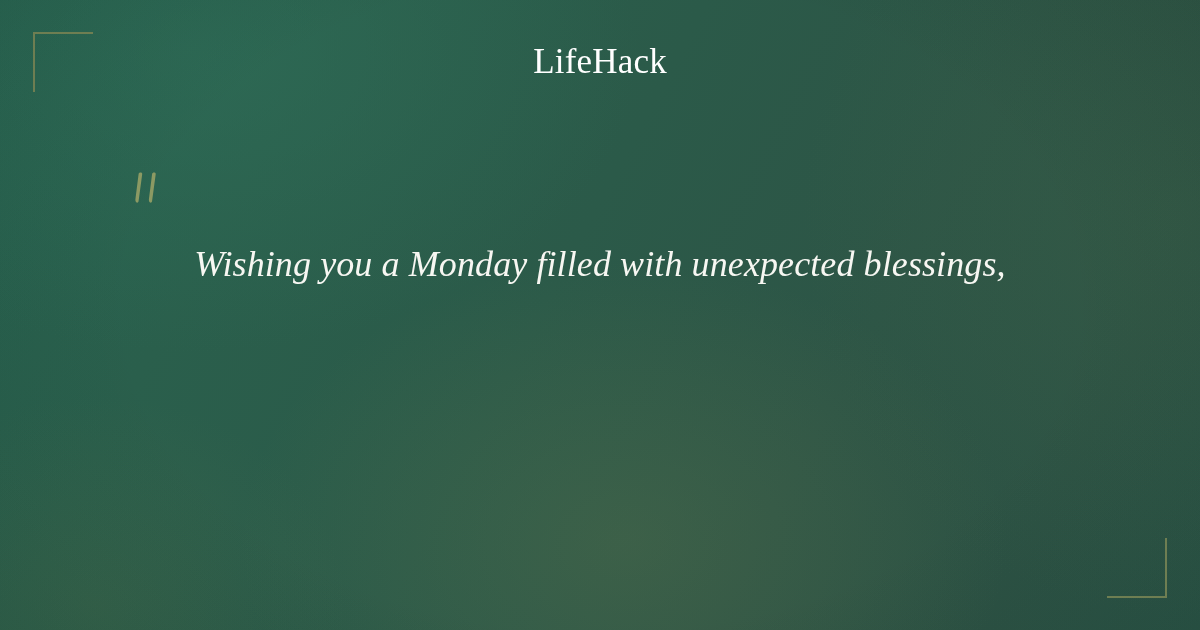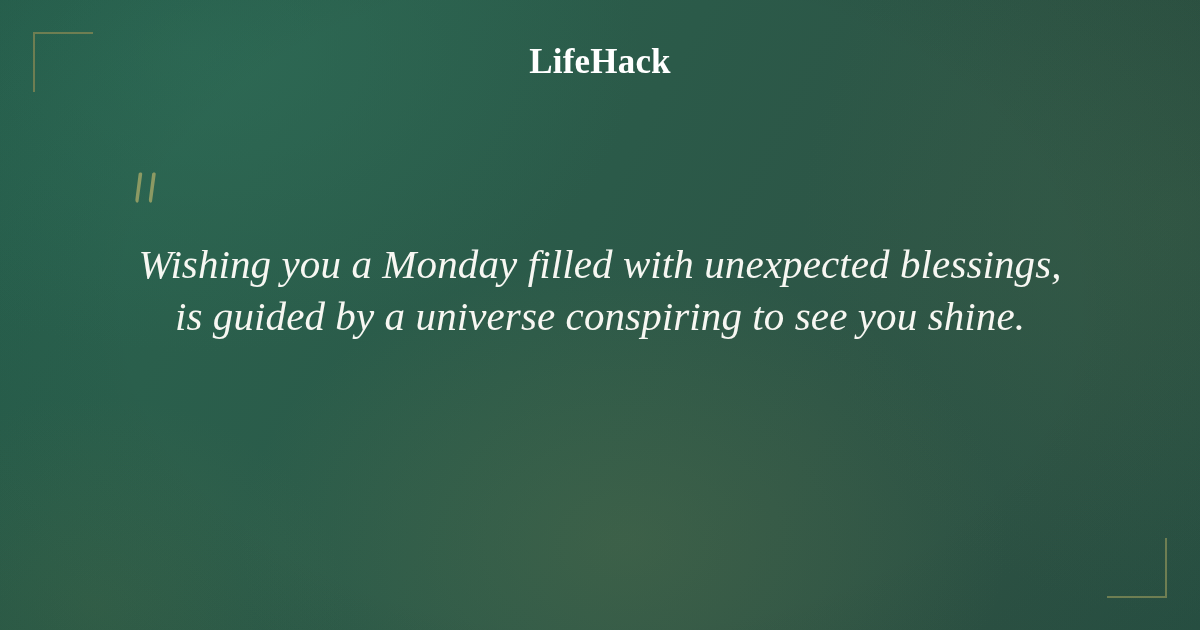--- a/index.html
+++ b/index.html
@@ -103,21 +103,21 @@
   
   .brand {
     position: absolute;
     top: 40px;
     left: 0;
     width: 1200px;
     text-align: center;
     font-family: "Liberation Serif", serif;
     font-size: 35px;
     line-height: 44px;
-    font-weight: 700;
+    font-weight: 400;
     letter-spacing: 0.2px;
     color: #ffffff;
   }
 
   
   .quote-mark {
     position: absolute;
     top: 168px;
     left: 128px;
     width: 56px;
@@ -129,21 +129,21 @@
   .quote-block {
     position: absolute;
     top: 238px;
     left: 80px;
     width: 1040px;
     text-align: center;
   }
   .quote-line {
     font-family: "Liberation Serif", serif;
     font-style: italic;
-    font-size: 41px;
+    font-size: 36px;
     line-height: 52px;
     color: #f7f7f2;
     letter-spacing: 0.1px;
     white-space: nowrap;
   }
 </style>
 </head>
 <body>
 
 <div class="card">
@@ -162,16 +162,15 @@
 
   <div class="quote-mark">
     <svg width="56" height="56" viewBox="0 0 56 56" aria-hidden="true">
       <path d="M12.5 4.5 C13.6 4.5 14.4 5.0 14.2 6.2 L10.6 33.0 C10.4 34.4 9.2 35.2 8.2 34.2 C7.4 33.4 7.2 32.2 7.5 30.6 L10.6 6.0 C10.8 5.0 11.5 4.5 12.5 4.5 Z" fill="#8c9a63"></path>
       <path d="M26.0 4.5 C27.1 4.5 27.9 5.0 27.7 6.2 L24.1 33.0 C23.9 34.4 22.7 35.2 21.7 34.2 C20.9 33.4 20.7 32.2 21.0 30.6 L24.1 6.0 C24.3 5.0 25.0 4.5 26.0 4.5 Z" fill="#8c9a63"></path>
     </svg>
   </div>
 
   <div class="quote-block">
     <div class="quote-line">Wishing you a Monday filled with unexpected blessings,</div>
-    <div class="quote-line">is guided by a universe conspiring to see you shine.</div>
   </div>
 
 </div>
 
 </body></html>

